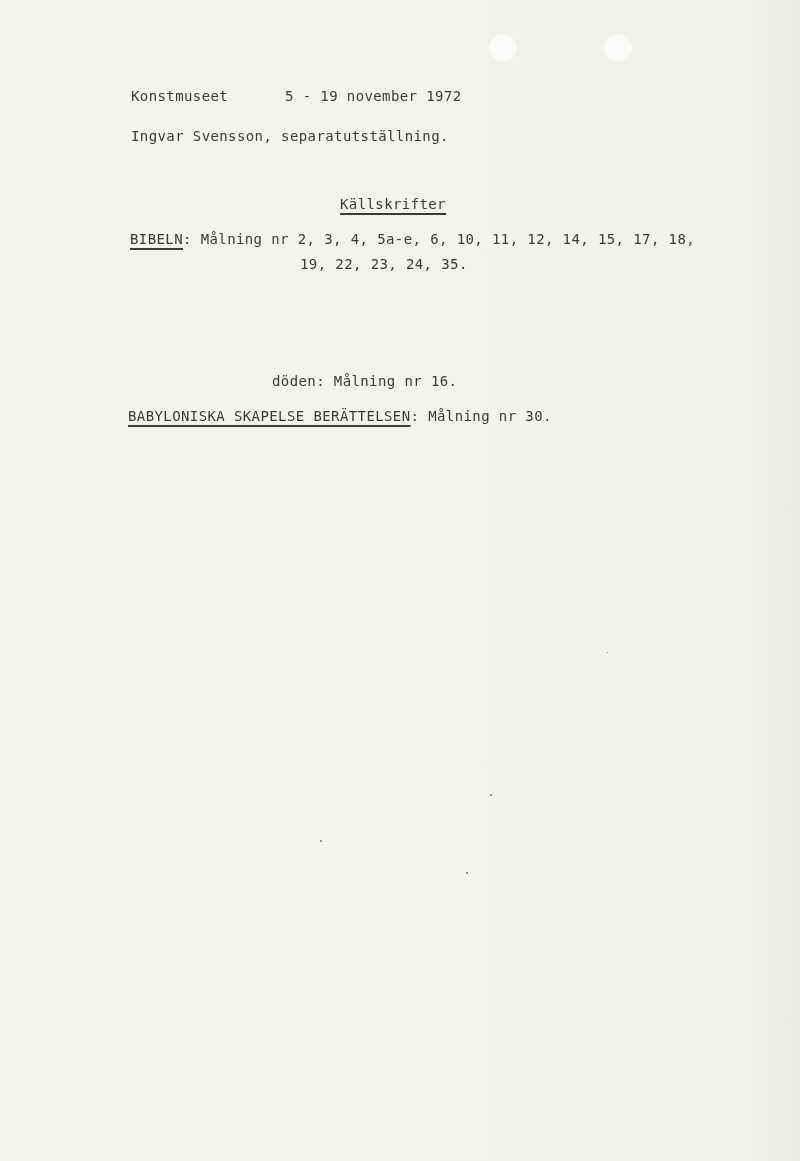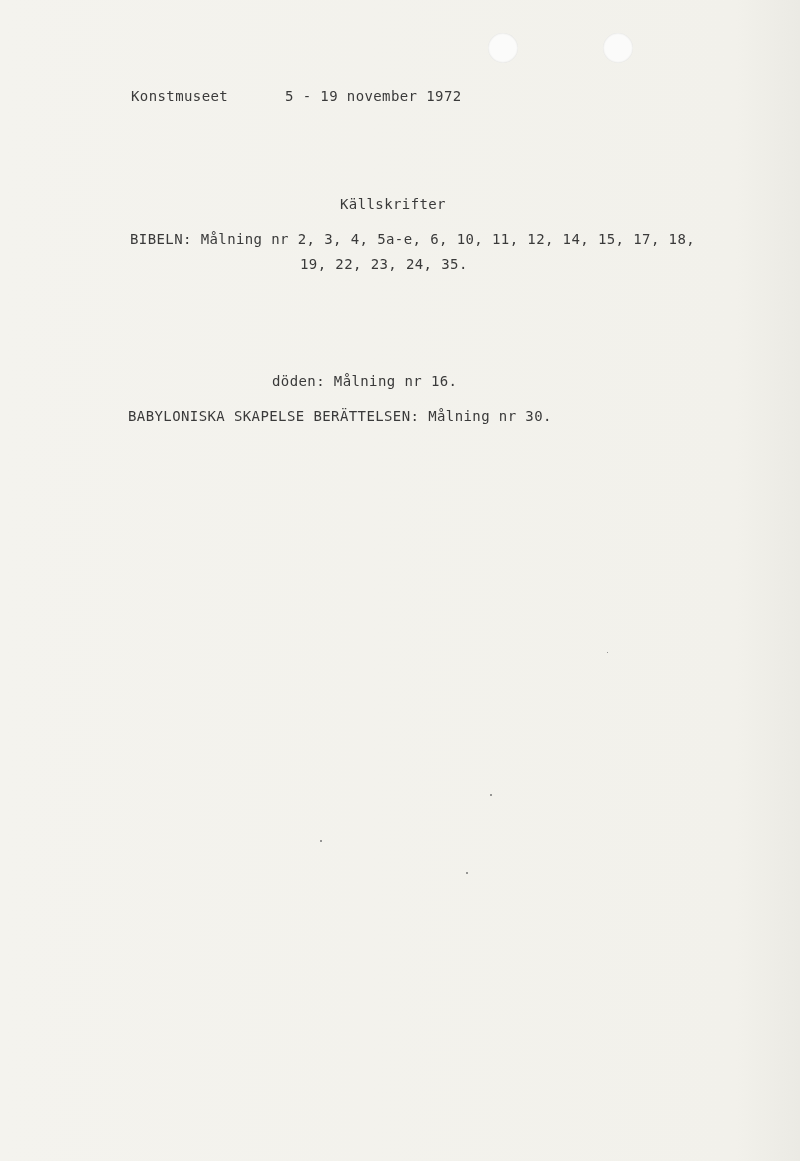--- a/index.html
+++ b/index.html
@@ -7,32 +7,33 @@
       width: 800px; height: 1161px;
       background: #f3f2ec;
       position: relative; overflow: hidden;
       font-family: "DejaVu Sans Mono", "Liberation Mono", monospace;
       color: #3a3a3a;
     }
     .page { position: absolute; inset: 0; background: linear-gradient(90deg, #f4f3ee 0%, #f2f1eb 92%, #ebeae4 100%); }
     .hole { position: absolute; top: 33px; width: 30px; height: 30px; border-radius: 50%;
       background: #fbfbfa; box-shadow: inset 0 0 2px rgba(0,0,0,0.15); }
     .line { position: absolute; font-size: 14px; letter-spacing: 0.4px; white-space: nowrap; }
-    .u { text-decoration-thickness: 1.5px; text-underline-offset: 4px; }
+    .u { text-decoration: underline; text-decoration-thickness: 1.5px; text-underline-offset: 4px; }
     .speck { position: absolute; width: 2px; height: 2px; background: #777; border-radius: 50%; }
   </style>
 </head>
 <body>
 
 <div class="page">
   <div class="hole" style="left:488px"></div>
   <div class="hole" style="left:603px"></div>
 
   <div class="line" style="left:131px;top:88px">Konstmuseet</div>
   <div class="line" style="left:285px;top:88px">5 - 19 november 1972</div>
+  <div class="line" style="left:131px;top:128px">Ingvar Svensson, separatutställning.</div>
 
   <div class="line u" style="left:340px;top:196px">Källskrifter</div>
 
   <div class="line" style="left:130px;top:231px">
     <span class="u">BIBELN</span><span>: Målning nr 2, 3, 4, 5a-e, 6, 10, 11, 12, 14, 15, 17, 18,</span>
   </div>
   <div class="line" style="left:300px;top:256px">19, 22, 23, 24, 35.</div>
 
 
 

